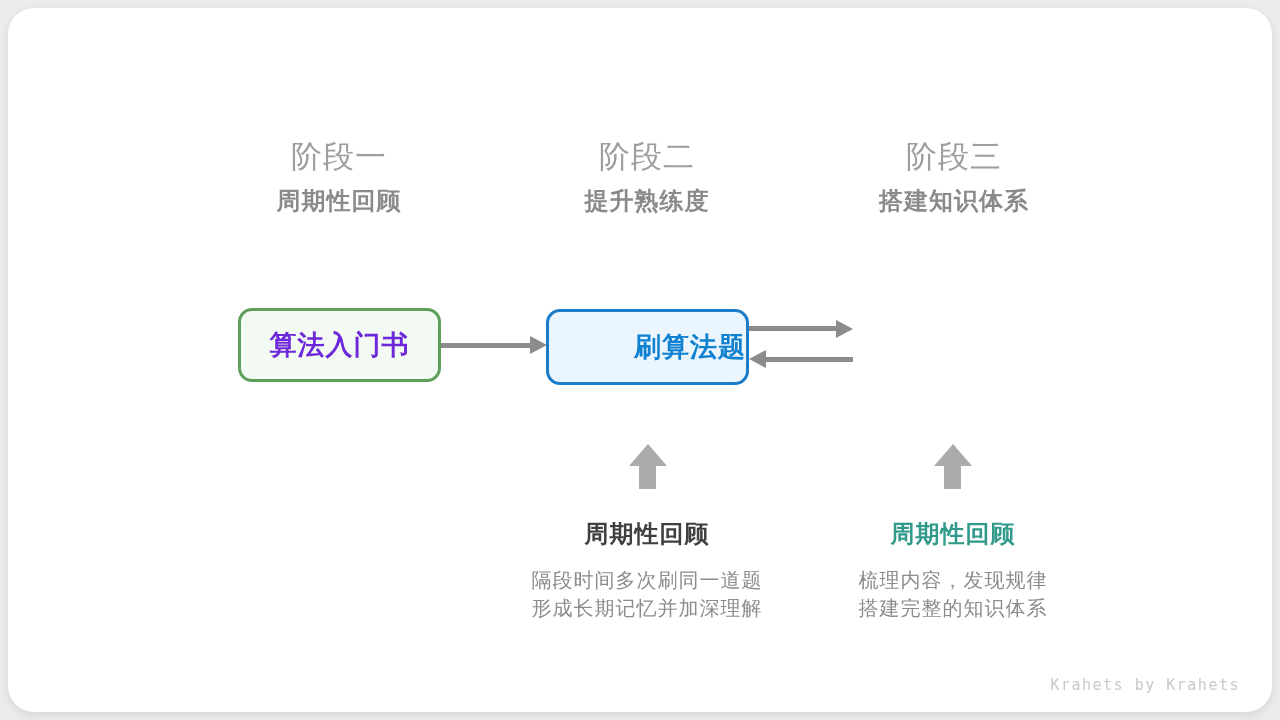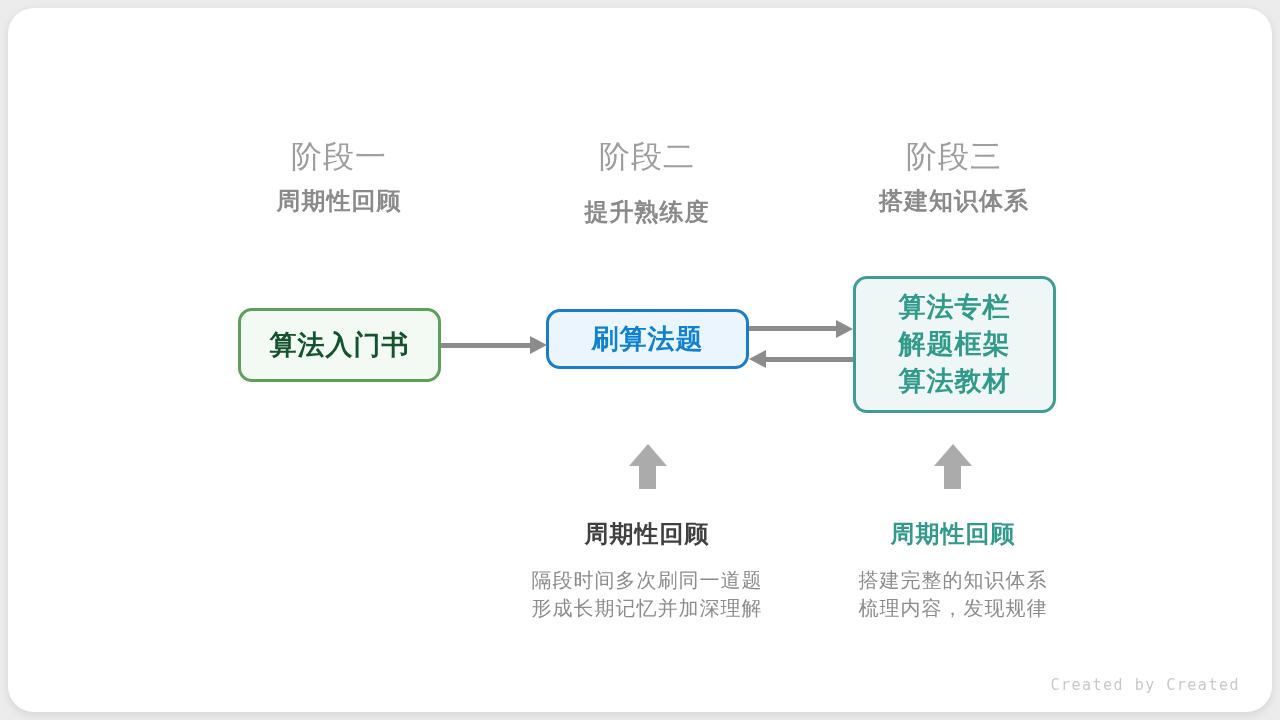--- a/index.html
+++ b/index.html
@@ -38,21 +38,21 @@
     border: 3px solid;
     box-sizing: border-box;
     display: flex;
     flex-direction: column;
     align-items: center;
     justify-content: center;
     font-weight: bold;
     font-size: 27px;
     letter-spacing: 1px;
   }
-  .node.green { border-color: #5e9f5c; color: #14532d; background: #f3faf3; }
+  .node.green { border-color: #5e9f5c; color: #6d28d9; background: #f3faf3; }
   .node.blue  { border-color: #1b7dc9; color: #1080d0; background: #eaf5fd; }
   .node.teal  { border-color: #3f9e94; color: #319a8b; background: #eef7f5; }
   .node-line { line-height: 37px; }
   .node-line.single { line-height: normal; }
 
   .h-line { height: 5px; background: #8c8c8c; }
   .head-right {
     width: 0; height: 0;
     border-top: 9px solid transparent;
     border-bottom: 9px solid transparent;
@@ -100,38 +100,33 @@
 </style>
 </head>
 <body>
 
 <div class="card">
 
   <div class="abs cx stage-label" style="left:331px; top:128px;">阶段一</div>
   <div class="abs cx stage-title" style="left:331px; top:177px;">周期性回顾</div>
 
   <div class="abs cx stage-label" style="left:639px; top:128px;">阶段二</div>
-  <div class="abs cx stage-title" style="left:639px; top:188px;">提升熟练度</div>
+  <div class="abs cx stage-title" style="left:639px; top:177px;">提升熟练度</div>
 
   <div class="abs cx stage-label" style="left:946px; top:128px;">阶段三</div>
   <div class="abs cx stage-title" style="left:946px; top:177px;">搭建知识体系</div>
 
   <div class="abs node green" style="left:230px; top:300px; width:203px; height:74px;">
     <div class="node-line single">算法入门书</div>
   </div>
 
-  <div class="abs node blue" style="left:538px; top:301px; width:203px; height:60px;">
+  <div class="abs node blue" style="left:538px; top:301px; width:203px; height:76px;align-items:flex-end;">
     <div class="node-line single">刷算法题</div>
   </div>
 
-  <div class="abs node teal" style="left:845px; top:268px; width:203px; height:137px;">
-    <div class="node-line">算法专栏</div>
-    <div class="node-line">解题框架</div>
-    <div class="node-line">算法教材</div>
-  </div>
 
   <div>
     <div class="abs h-line" style="left:433px; top:335px; width:91px;"></div>
     <div class="abs head-right" style="left:522px; top:328px;"></div>
   </div>
 
   <div>
     <div class="abs h-line" style="left:741px; top:318px; width:88px;"></div>
     <div class="abs head-right" style="left:828px; top:312px;"></div>
   </div>
@@ -152,19 +147,19 @@
   </div>
 
   <div class="abs cx ann-title blue" style="left:639px; top:510px;">周期性回顾</div>
   <div class="abs cx ann-desc" style="left:639px; top:558px;text-align:right;">
     <div>隔段时间多次刷同一道题</div>
     <div>形成长期记忆并加深理解</div>
   </div>
 
   <div class="abs cx ann-title teal" style="left:945px; top:510px;">周期性回顾</div>
   <div class="abs cx ann-desc" style="left:945px; top:558px;">
+    <div>梳理内容，发现规律</div>
     <div>搭建完整的知识体系</div>
-    <div>梳理内容，发现规律</div>
   </div>
 
-  <div class="abs watermark" style="right:32px; top:668px;">Created by Created</div>
+  <div class="abs watermark" style="right:32px; top:668px;">Krahets by Krahets</div>
 
 </div>
 
 </body></html>

